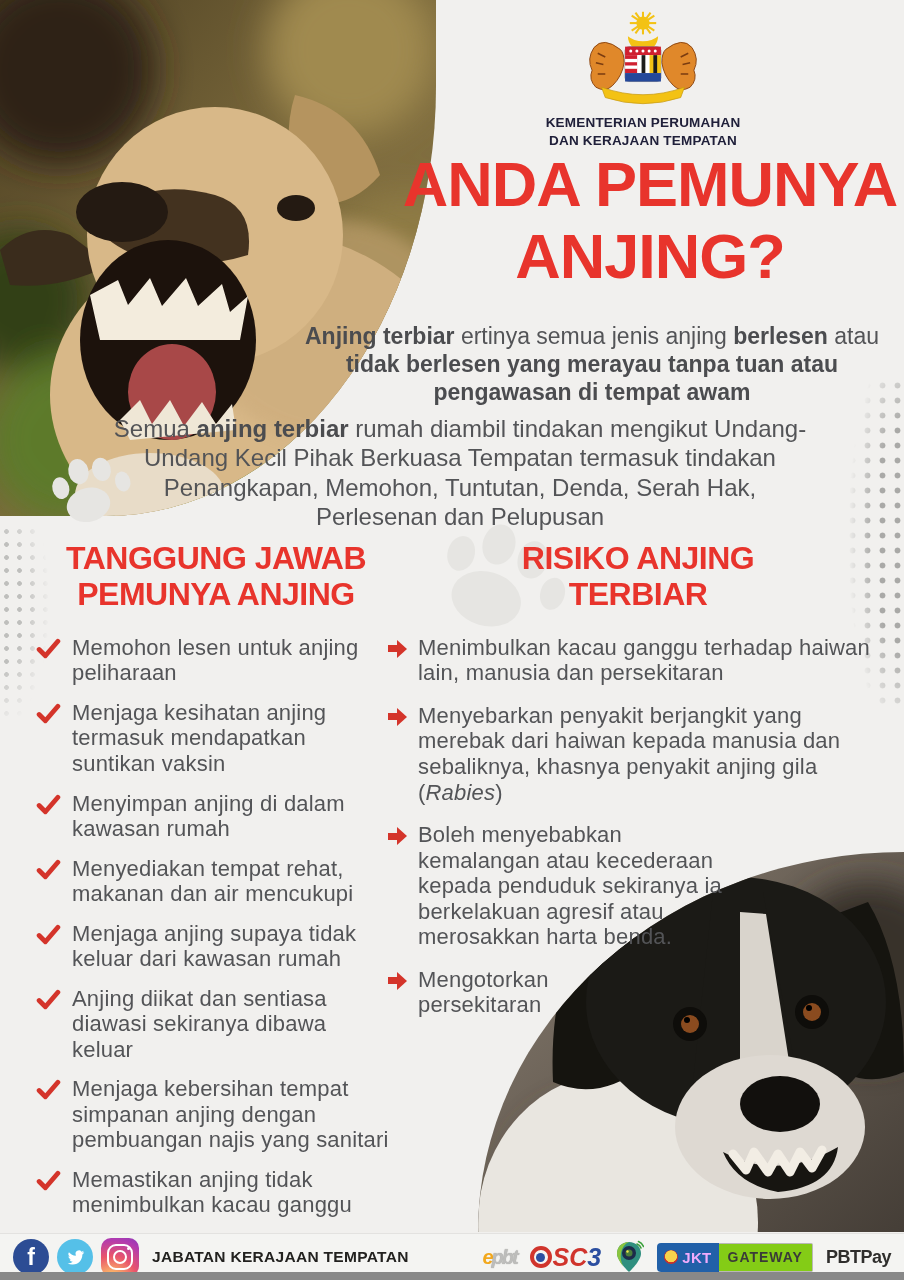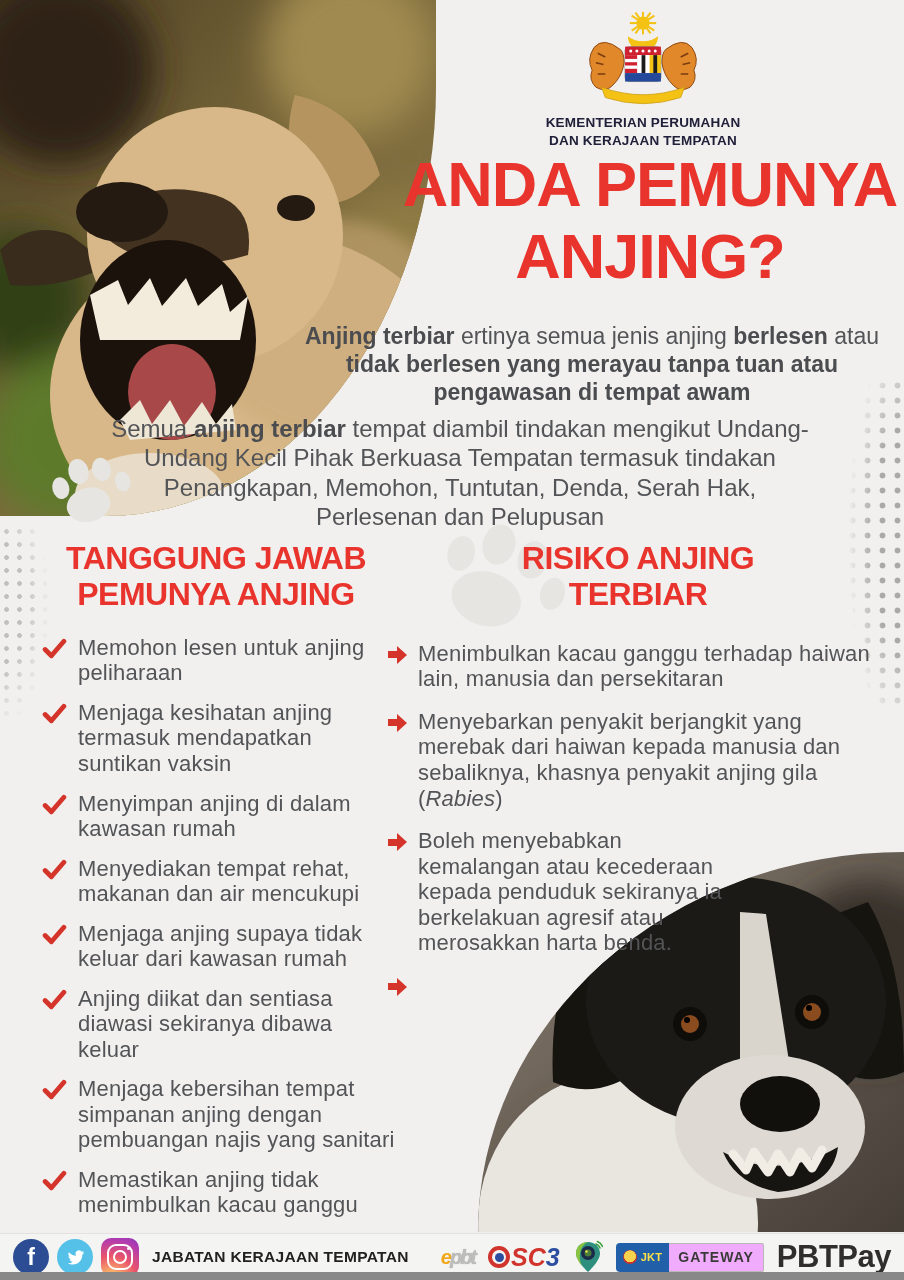--- a/index.html
+++ b/index.html
@@ -38,22 +38,22 @@
     font-size:24px;line-height:1.22;color:var(--text-gray);}
   .enforcement .b{font-weight:700;color:#4b4c4f;}
 
   
   .col-heading{color:var(--accent-red);font-weight:700;font-size:32px;line-height:1.14;
     text-align:center;letter-spacing:-.5px;}
   .left-col{position:absolute;left:36px;top:540px;width:360px;}
   .right-col{position:absolute;left:388px;top:540px;width:516px;}
   .right-col .col-heading{width:500px;}
   .items{display:flex;flex-direction:column;margin-top:22px;}
-  .left-col .items{gap:14px;align-items:flex-end;}
-  .right-col .items{gap:17px;margin-top:28px;}
+  .left-col .items{gap:14px;}
+  .right-col .items{gap:17px;margin-top:22px;}
   .item{display:flex;gap:11px;align-items:flex-start;
     font-size:22px;line-height:1.16;color:var(--text-gray);letter-spacing:.2px;}
   .item .txt{max-width:318px;}
   .right-col .item .txt{max-width:472px;}
   .right-col .item.narrow1 .txt{max-width:322px;}
   .right-col .item.narrow2 .txt{max-width:180px;}
   .check{flex:0 0 auto;width:25px;height:25px;margin-top:1px;}
   .arrowglyph{flex:0 0 auto;display:inline-flex;align-items:center;margin-top:5px;}
   .arrowglyph .stem{width:9px;height:7px;background:var(--check-red);}
   .arrowglyph .head{width:0;height:0;border-top:9px solid transparent;
@@ -101,25 +101,25 @@
     display:flex;align-items:center;justify-content:center;margin-right:1px;}
   .osc .core{width:9px;height:9px;border-radius:50%;background:var(--osc3-blue);}
   .osc .sc{color:var(--osc-red);}
   .osc .three{color:var(--osc3-blue);}
   .pin{width:30px;height:34px;}
   .jkt-badge{display:flex;align-items:center;height:29px;}
   .jkt-left{display:flex;align-items:center;gap:4px;background:var(--jkt-blue);
     border-radius:4px 0 0 4px;height:100%;padding:0 7px;}
   .jkt-crest{width:14px;height:14px;border-radius:50%;
     background:radial-gradient(circle at 50% 45%,#f6d34c 55%,#c9302b 60%,#c9302b 100%);}
-  .jkt-left span{color:#fde047;font-weight:700;font-size:11px;letter-spacing:.3px;}
-  .jkt-right{background:#f0abfc;border:1px solid #b9b8b6;border-left:none;height:100%;
+  .jkt-left span{color:#f0abfc;font-weight:700;font-size:15px;letter-spacing:.3px;}
+  .jkt-right{background:#84cc16;border:1px solid #b9b8b6;border-left:none;height:100%;
     display:flex;align-items:center;padding:0 9px;border-radius:0 2px 2px 0;}
   .jkt-right span{color:#3a3a38;font-weight:700;font-size:14px;letter-spacing:1px;}
-  .pbtpay{font-weight:700;font-size:31px;color:var(--pbtpay-dark);letter-spacing:-.5px;}
+  .pbtpay{font-weight:700;font-size:18px;color:var(--pbtpay-dark);letter-spacing:-.5px;}
 </style>
 </head>
 <body>
 
 <div class="poster">
 
   <div class="photo-tl">
     <svg viewBox="0 0 436 516" preserveAspectRatio="none">
       <defs>
         <linearGradient id="p1bg" x1="0" y1="0" x2="1" y2="1">
@@ -280,21 +280,21 @@
     <div>ANJING?</div>
   </div>
 
   <div class="definition">
     <div><span class="b">Anjing terbiar</span><span> ertinya semua jenis anjing </span><span class="b">berlesen</span><span> atau</span></div>
     <div class="b">tidak berlesen yang merayau tanpa tuan atau</div>
     <div class="b">pengawasan di tempat awam</div>
   </div>
 
   <div class="enforcement">
-    <div><span>Semua </span><span class="b">anjing terbiar</span><span> tempat diambil tindakan mengikut Undang-</span></div>
+    <div><span>Semua </span><span class="b">anjing terbiar</span><span> rumah diambil tindakan mengikut Undang-</span></div>
     <div>Undang Kecil Pihak Berkuasa Tempatan termasuk tindakan</div>
     <div>Penangkapan, Memohon, Tuntutan, Denda, Serah Hak,</div>
     <div>Perlesenan dan Pelupusan</div>
   </div>
 
   <div class="left-col">
     <div class="col-heading">
       <div>TANGGUNG JAWAB</div>
       <div>PEMUNYA ANJING</div>
     </div>
@@ -375,20 +375,21 @@
             <span class="stem"></span>
             <span class="head"></span>
           </span>
         <span class="txt">Boleh menyebabkan kemalangan atau kecederaan kepada penduduk sekiranya ia berkelakuan agresif atau merosakkan harta benda.</span>
       </div>
       <div class="item narrow2">
         <span class="arrowglyph">
             <span class="stem"></span>
             <span class="head"></span>
           </span>
+        <span class="txt">Mengotorkan persekitaran</span>
       </div>
     </div>
   </div>
 
   <div class="footer">
     <div class="social">
       <div class="sicon fb">
           <span>f</span>
         </div>
       <div class="sicon tw">

